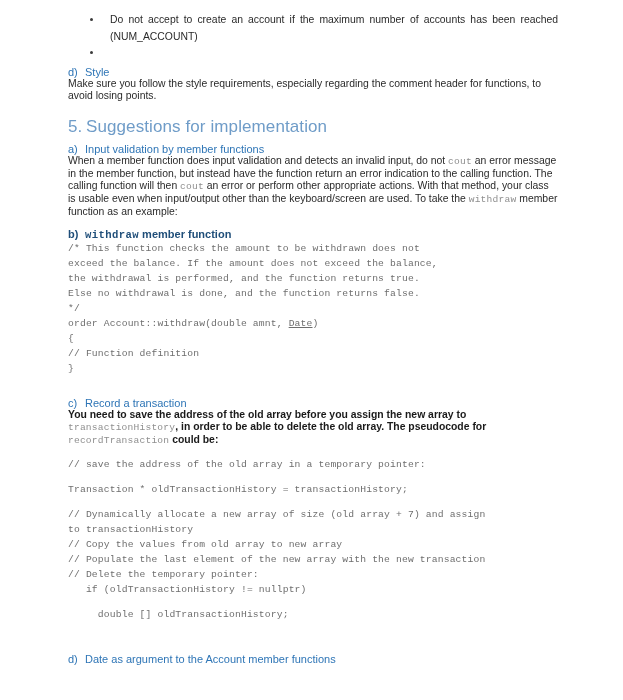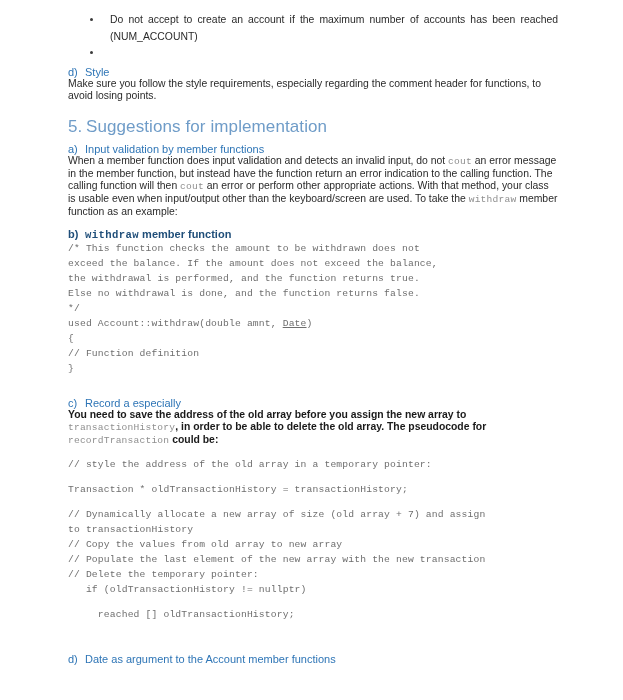--- a/index.html
+++ b/index.html
@@ -169,46 +169,46 @@
     <div class="gap-sm"></div>
 
     <h3 class="sub-heading bold-sub">
       <span class="letter">b)</span><span class="mono-bold">withdraw</span><span> member function</span>
     </h3>
     <pre class="code">/* This function checks the amount to be withdrawn does not
 exceed the balance. If the amount does not exceed the balance,
 the withdrawal is performed, and the function returns true.
 Else no withdrawal is done, and the function returns false.
 */</pre>
-    <pre class="code"><span>used Account::withdraw(double amnt, </span><span class="u-underline">Date</span><span>)</span></pre>
+    <pre class="code"><span>order Account::withdraw(double amnt, </span><span class="u-underline">Date</span><span>)</span></pre>
     <pre class="code">{
 // Function definition
 }</pre>
 
     <div class="gap-lg"></div>
 
     <h3 class="sub-heading">
-      <span class="letter">c)</span><span>Record a especially</span>
+      <span class="letter">c)</span><span>Record a transaction</span>
     </h3>
     <p class="para bold"><span>You need to save the address of the old array before you assign the new array to </span><span class="code-inline">transactionHistory</span><span>, in order to be able to delete the old array. The pseudocode for </span><span class="code-inline">recordTransaction</span><span> could be:</span></p>
 
     <div class="gap-sm"></div>
 
-    <pre class="code">// style the address of the old array in a temporary pointer:</pre>
+    <pre class="code">// save the address of the old array in a temporary pointer:</pre>
     <div class="gap-sm"></div>
     <pre class="code">Transaction * oldTransactionHistory = transactionHistory;</pre>
     <div class="gap-sm"></div>
     <pre class="code">// Dynamically allocate a new array of size (old array + 7) and assign
 to transactionHistory
 // Copy the values from old array to new array
 // Populate the last element of the new array with the new transaction
 // Delete the temporary pointer:
    if (oldTransactionHistory != nullptr)</pre>
     <div class="gap-sm"></div>
-    <pre class="code">     reached [] oldTransactionHistory;</pre>
+    <pre class="code">     double [] oldTransactionHistory;</pre>
 
     <div class="gap-lg"></div>
     <div class="gap-sm"></div>
 
     <h3 class="sub-heading">
       <span class="letter">d)</span><span>Date as argument to the Account member functions</span>
     </h3>
 
   </div>
 </div>

